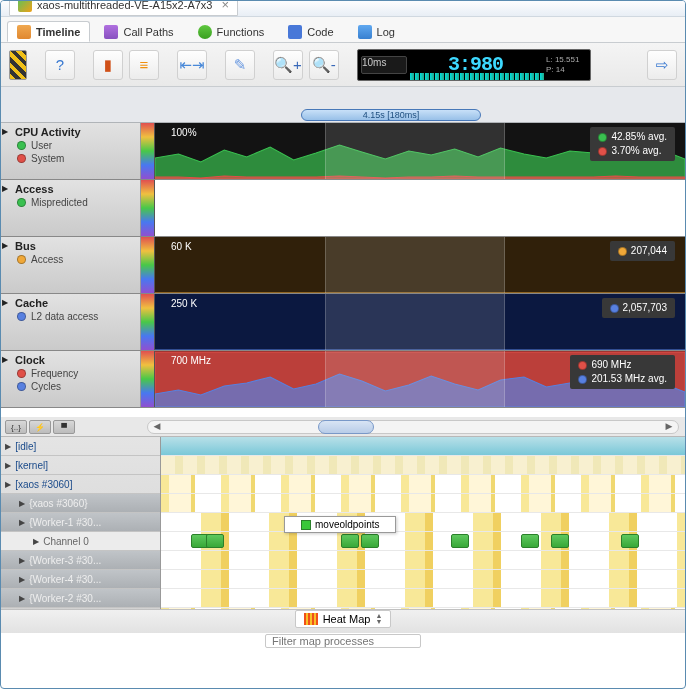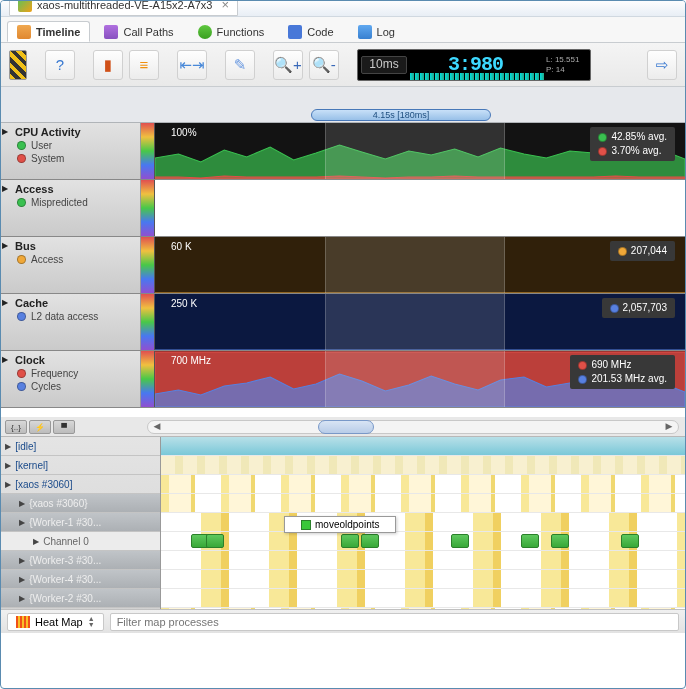--- a/index.html
+++ b/index.html
@@ -15,29 +15,29 @@
 .ic-timeline{background:linear-gradient(#f0a850,#e08830);border-radius:2px;}
 .ic-callpaths{background:linear-gradient(#b070e0,#8850c0);border-radius:2px;}
 .ic-functions{background:linear-gradient(#60c840,#3aa020);border-radius:50%;}
 .ic-code{background:#4878d8;border-radius:2px;}
 .ic-log{background:linear-gradient(#60a8f0,#3880d0);border-radius:2px;}
 .toolbar { height:44px; background:linear-gradient(#f4f4f4,#e9e9e9); display:flex; align-items:center; padding:0 8px; gap:6px; border-bottom:1px solid #c8ccd0; }
 .hazard { width:18px; height:30px; background:repeating-linear-gradient(45deg,#f0c018,#f0c018 4px,#333 4px,#333 8px); border:1px solid #999; border-radius:2px; }
 .tbtn { width:30px; height:30px; background:linear-gradient(#fefefe,#ececec); border:1px solid #d0d0d0; border-radius:3px; display:flex; align-items:center; justify-content:center; cursor:pointer; font-size:15px; }
 .sep { width:6px; }
 .timedisp { width:234px; height:32px; background:#000; border:1px solid #666; border-radius:2px; display:flex; align-items:center; position:relative; }
-.timedisp .sel { width:46px; height:18px; margin-left:3px; background:#1a1a1a; color:#ccc; border:1px solid #444; font-size:12px; text-align:center; border-radius:2px; }
+.timedisp .sel { width:46px; height:18px; margin-left:3px; background:#1a1a1a; color:#ccc; border:1px solid #444; font-size:10px; text-align:left; border-radius:2px; }
 .timedisp .readout { flex:1; color:#3dd9ff; font-family:"Courier New",monospace; font-size:20px; font-weight:bold; text-align:center; padding-right:2px; letter-spacing:-1px;}
 .timedisp .right { width:44px; font-size:8px; color:#aaa; line-height:1.2; padding-right:3px; }
 .spectrum { position:absolute; left:52px; bottom:0; right:46px; height:7px; background:repeating-linear-gradient(90deg,#0dd,#2a8 4px,#000 4px,#000 5px); }
 .ruler { height:36px; background:#e6e8ec; border-bottom:1px solid #b0b4b8; position:relative; overflow:hidden; }
 .ruler .ticks { position:absolute; top:0; left:160px; right:10px; height:22px; display:flex; justify-content:space-between; font-size:9px; color:#444; }
 .ruler .ticks span{ position:relative; }
 .ruler .ticks span:after{content:'';position:absolute;left:50%;top:14px;width:1px;height:8px;background:#888;}
-.ruler .marker { position:absolute; top:22px; left:310px; width:180px; height:12px; background:linear-gradient(#c8e0f8,#98c0e8); border:1px solid #4878b8; border-radius:6px; font-size:9px; text-align:center; color:#205080; line-height:11px; }
+.ruler .marker { position:absolute; top:22px; left:300px; width:180px; height:12px; background:linear-gradient(#c8e0f8,#98c0e8); border:1px solid #4878b8; border-radius:6px; font-size:9px; text-align:center; color:#205080; line-height:11px; }
 .chartsarea { height:294px; overflow:hidden auto; }
 .chart { display:flex; border-bottom:1px solid #888; }
 .chart .hdr { width:140px; background:linear-gradient(#e2e2e2,#cacaca); border-right:1px solid #999; padding:3px 6px; position:relative; min-height:56px; }
 .chart .hdr .arrow { position:absolute; left:1px; top:4px; font-size:8px; color:#222;}
 .chart .hdr .title { margin-left:8px; font-weight:600; color:#222; font-size:11px; }
 .legline { display:flex; align-items:center; gap:5px; margin:2px 0 0 10px; font-size:10px; color:#444;}
 .dot { width:9px; height:9px; border-radius:50%; border:1px solid rgba(0,0,0,.3); display:inline-block;}
 .chart .body { flex:1; position:relative; color:#fff; font-size:10px; }
 .body .scale { position:absolute; left:16px; top:4px; z-index:2;}
 .body .stats { position:absolute; right:10px; top:4px; background:#383838; border-radius:2px; padding:3px 8px; font-size:10px; line-height:1.4; z-index:2;}
@@ -63,21 +63,21 @@
 .trow .tw{font-size:8px;margin-right:4px;color:#444;}
 .threads .lanes { flex:1; position:relative; background:#fff; }
 .lane { height:19px; border-bottom:1px solid #e8e8e8; position:relative; }
 .lane.idle { background:linear-gradient(#b8e0e8,#7ac8d8); }
 .lane.kern { background:repeating-linear-gradient(90deg,#f8f0d0 0,#f8f0d0 14px,#f0e8b8 14px,#f0e8b8 22px);}
 .lane.proc { background:repeating-linear-gradient(90deg,#f8e898 0 8px,#fff6d8 8px 30px,#f0d870 30px 34px,#fff 34px 60px);}
 .lane.worker{ background:repeating-linear-gradient(90deg,#fff 0 40px,#f8e898 40px 60px,#f0d060 60px 68px);}
 .greenblk { position:absolute; top:2px; height:14px; background:linear-gradient(#5ec85e,#38a838); border:1px solid #2a802a; border-radius:2px;}
 .tooltip { position:absolute; left:123px; top:79px; background:#fff; border:1px solid #999; padding:2px 16px; font-size:10px; display:flex; align-items:center; gap:4px; box-shadow:1px 1px 3px rgba(0,0,0,.2); z-index:5;}
 .tooltip .sq{width:10px;height:10px;background:#3ac83a;border:1px solid #2a802a;}
-.footer { height:24px; background:linear-gradient(#f0f0f0,#e2e2e2); display:flex; align-items:center; padding:0 6px; gap:6px; border-top:1px solid #c0c0c0;}
+.footer { height:24px; background:linear-gradient(#f0f0f0,#e2e2e2); display:flex; align-items:center; padding:0 6px; gap:6px; border-top:1px solid #c0c0c0;flex-direction:column;}
 .footer .hm { display:flex; align-items:center; gap:5px; padding:2px 8px; border:1px solid #c8c8c8; border-radius:2px; background:#fff; font-size:11px;}
 .footer .hm .bars{width:14px;height:12px;background:repeating-linear-gradient(90deg,#f05018 0 2px,#f8c028 2px 4px);}
 .footer .hm .ud{font-size:7px;line-height:6px;color:#666;}
 .footer input { flex:1; height:18px; border:1px solid #c8c8c8; border-radius:2px; padding:0 6px; font-size:11px; color:#888;}
 </style>
 </head>
 <body>
 
 <div class="titlebar">
   <div class="titlebar-tab">

